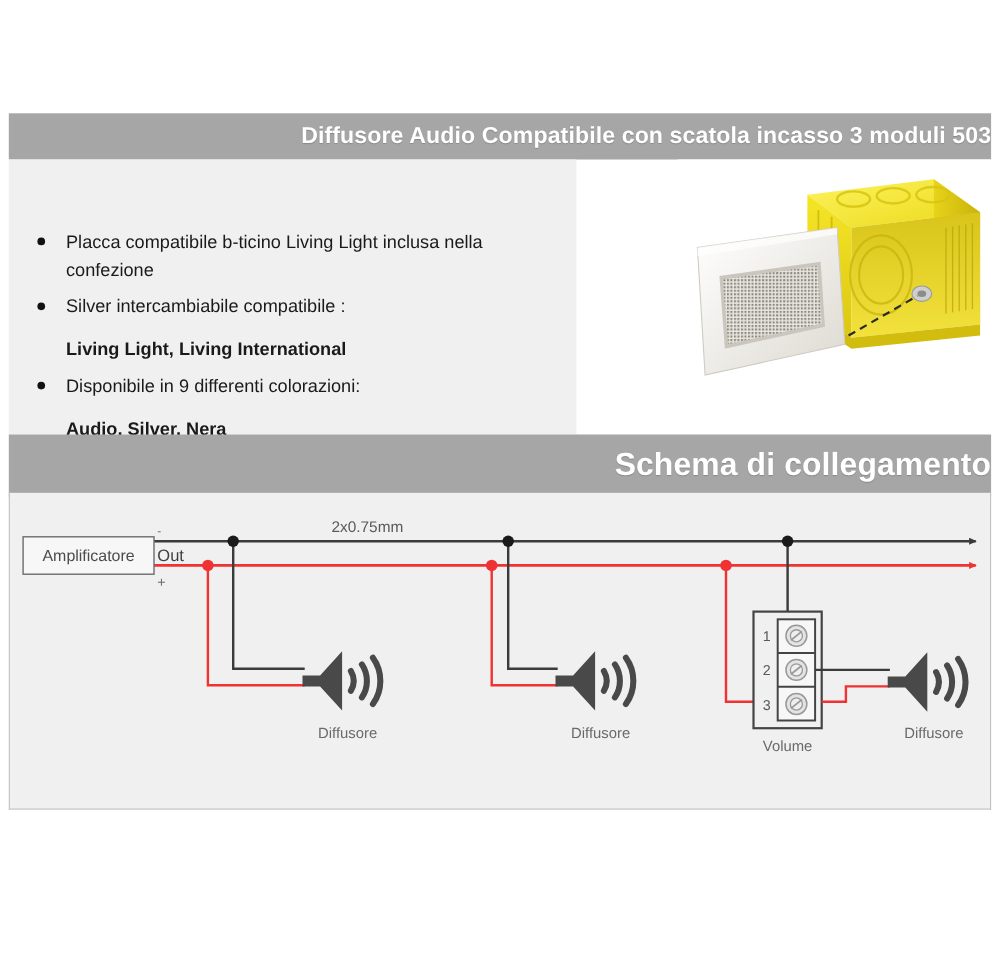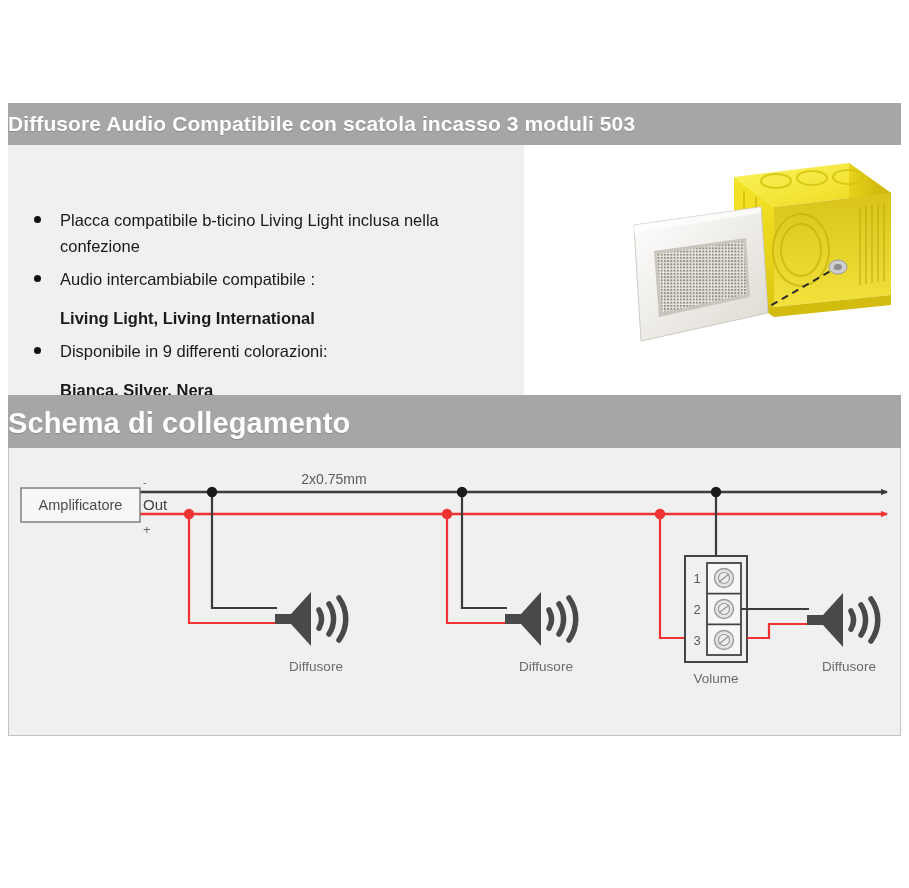--- a/index.html
+++ b/index.html
@@ -15,21 +15,21 @@
     position: relative;
   }
 
   
   .band {
     position: absolute;
     background: #a6a6a6;
     color: #ffffff;
     display: flex;
     align-items: center;
-    justify-content: flex-start;
+    justify-content: flex-end;
     font-weight: bold;
     text-shadow: 0 1px 1px rgba(0,0,0,0.18);
     letter-spacing: 0.1px;
     box-sizing: border-box;
   }
   #title-band {
     left: 8px; top: 103px; width: 893px; height: 42px;
     font-size: 21px;
   }
   #schema-band {
@@ -100,27 +100,27 @@
 </div>
 
 <div id="feature-panel">
   <ul id="feature-list">
     <li>
       <span class="dot"></span>
       <span>Placca compatibile b-ticino Living Light inclusa nella confezione</span>
     </li>
     <li>
       <span class="dot"></span>
-      <span>Audio intercambiabile compatibile :</span>
+      <span>Silver intercambiabile compatibile :</span>
       <span class="sub">Living Light, Living International</span>
     </li>
     <li>
       <span class="dot"></span>
       <span>Disponibile in 9 differenti colorazioni:</span>
-      <span class="sub">Bianca, Silver, Nera</span>
+      <span class="sub">Audio, Silver, Nera</span>
     </li>
   </ul>
 </div>
 
 <div id="photo-panel">
   <svg id="photo-svg" width="285" height="250" viewBox="0 0 285 250">
     <defs>
       <linearGradient id="boxTop" x1="0" y1="0" x2="1" y2="1">
         <stop offset="0" stop-color="#fdf35f"></stop>
           <stop offset="1" stop-color="#ebd918"></stop>

